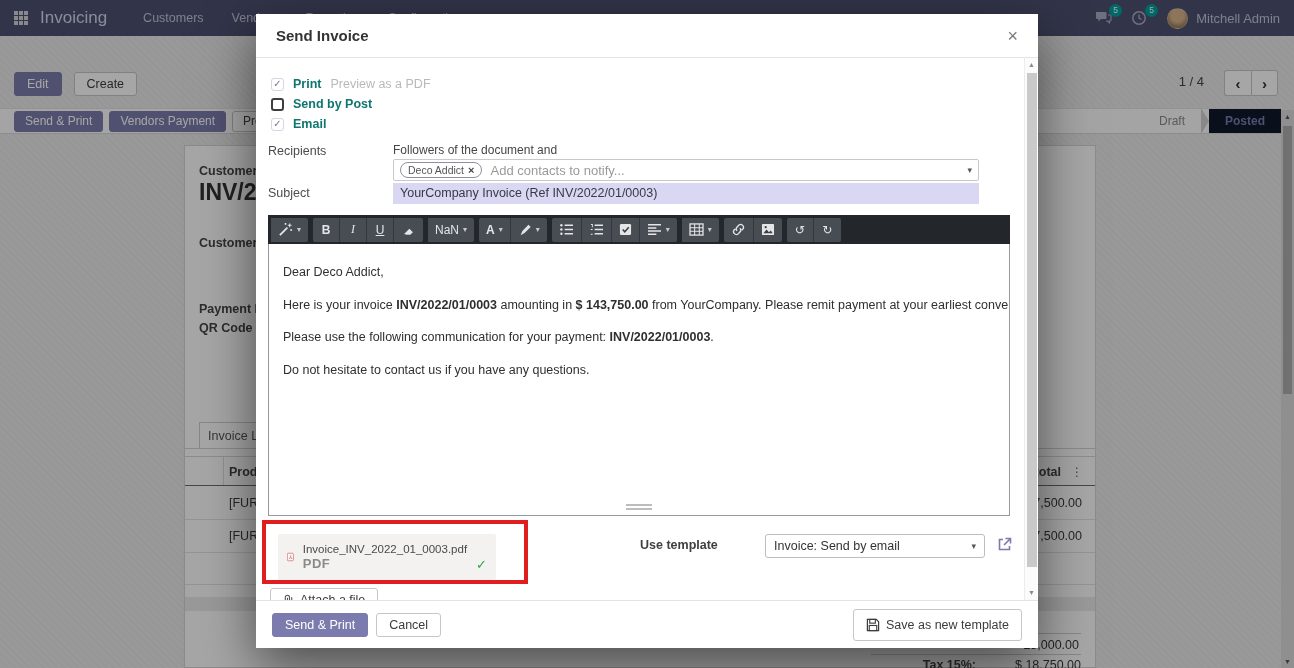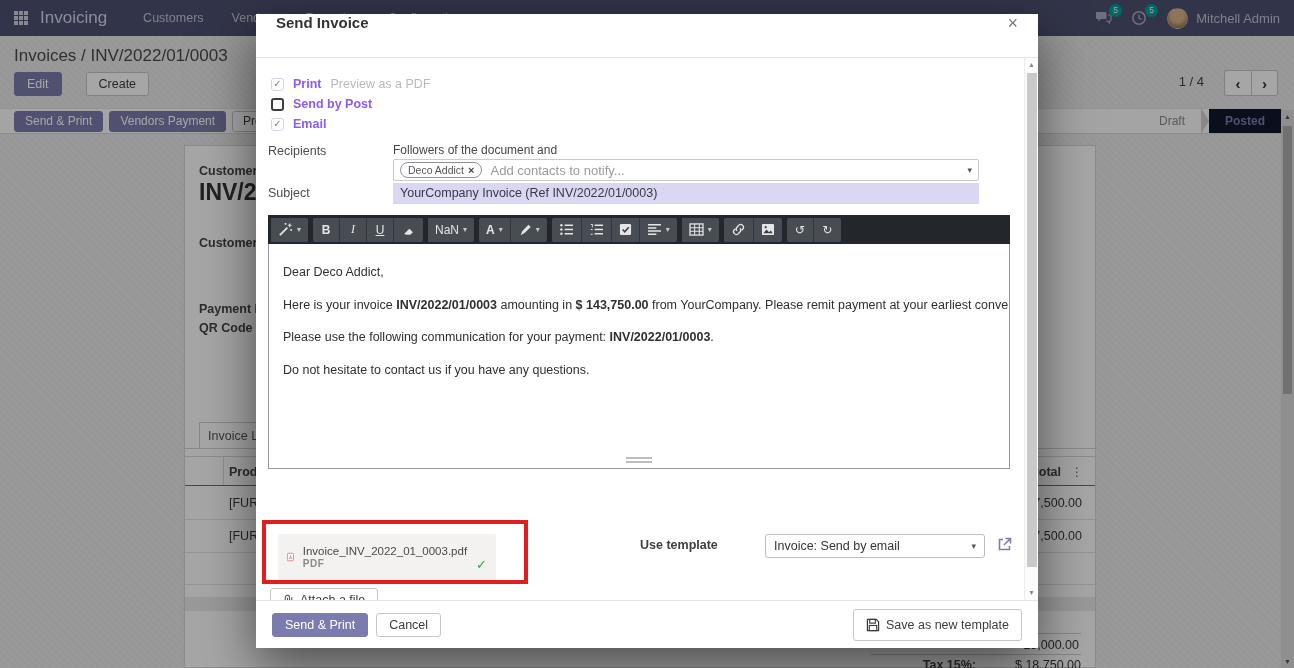--- a/index.html
+++ b/index.html
@@ -29,21 +29,21 @@
   .nav-right{margin-left:auto;display:flex;align-items:center;gap:18px;}
   .nav-ico{position:relative;width:18px;height:16px;}
   .nav-badge{position:absolute;top:-6px;right:-9px;background:var(--badge);color:#fff;
     font-size:8.5px;min-width:13px;height:13px;line-height:13px;text-align:center;border-radius:7px;padding:0 2px;}
   .avatar{width:21px;height:21px;border-radius:50%;
     background:radial-gradient(circle at 50% 35%,#d9b48c 0 40%,#9a7a58 75%,#5c4a38 100%);
     border:1px solid rgba(255,255,255,0.25);}
   .user-name{font-size:13px;}
   
   .breadcrumb{position:absolute;top:46px;left:14px;font-size:17px;color:#4a4a4a;cursor:pointer;}
-  .cp-buttons{position:absolute;top:72px;left:14px;display:flex;gap:24px;}
+  .cp-buttons{position:absolute;top:72px;left:14px;display:flex;gap:12px;}
   .btn{display:inline-flex;align-items:center;justify-content:center;gap:6px;
     border:1px solid #c6c6c6;background:#fff;color:#3c3c3c;border-radius:3px;
     font-size:12.5px;padding:4px 12px;cursor:pointer;white-space:nowrap;}
   .btn.primary{background:var(--accent);border-color:var(--accent);color:#fff;}
   .pager{position:absolute;top:74px;right:90px;font-size:13px;color:#444;margin-left:32px;}
   .pager-btns{position:absolute;top:70px;right:16px;display:flex;}
   .pager-btn{width:27px;height:26px;background:#fff;border:1px solid #c6c6c6;
     display:flex;align-items:center;justify-content:center;font-size:15px;font-weight:bold;color:#333;cursor:pointer;}
   .pager-btn:first-child{border-right:none;border-radius:3px 0 0 3px;}
   .pager-btn:last-child{border-radius:0 3px 3px 0;}
@@ -80,33 +80,33 @@
   .taxamount{right:14px;top:512px;font-size:12.5px;color:#3a3a3a;}
   
   .page-scroll{position:absolute;right:0;top:110px;bottom:0;width:13px;background:#dcdcdc;}
   .page-scroll .thumb{position:absolute;left:2px;top:16px;width:9px;height:268px;background:#aeaeae;cursor:pointer;}
   .page-scroll .arr{position:absolute;left:0;width:13px;text-align:center;font-size:7px;color:#555;}
   
   .backdrop{position:absolute;inset:0;background:rgba(0,0,0,0.35);z-index:40;}
   .modal{position:absolute;left:256px;top:14px;width:782px;height:634px;background:#fff;z-index:50;
     box-shadow:0 18px 50px rgba(0,0,0,0.55);}
   .m-header{position:absolute;top:0;left:0;right:0;height:44px;border-bottom:1px solid #e4e4e4;
-    display:flex;padding:0 20px;}
+    display:flex;align-items:center;padding:0 20px;}
   .m-title{font-size:15px;font-weight:bold;color:#333;}
   .m-close{margin-left:auto;font-size:18px;color:#777;cursor:pointer;line-height:1;}
   .m-body{position:absolute;top:44px;bottom:48px;left:0;right:0;overflow:hidden;}
   .m-body .abs{position:absolute;white-space:nowrap;}
   
   .opt-row{display:flex;align-items:center;gap:9px;height:16px;margin-bottom:4px;}
   .opts{position:absolute;left:15px;top:18px;}
   .cb{width:13px;height:13px;border-radius:3px;flex:0 0 13px;cursor:pointer;}
   .cb.unchecked{border:2px solid #3d3d3d;}
   .cb.checked{border:1px solid #d5d5e2;color:#74779c;font-size:10px;font-weight:bold;
     display:flex;align-items:center;justify-content:center;line-height:1;}
-  .opt-label{font-weight:bold;font-size:12.5px;color:#8b5cf6;cursor:pointer;text-align:right;}
+  .opt-label{font-weight:bold;font-size:12.5px;color:#0f766e;cursor:pointer;text-align:right;}
   .opt-hint{color:#b9b9b9;font-size:12.5px;}
   .m-label{font-size:12.5px;color:#4c4c4c;}
   .note{font-size:12px;color:#454545;}
   .tagbox{left:137px;top:101px;width:586px;height:22px;border:1px solid #c9c9c9;border-radius:2px;
     display:flex;align-items:center;padding:0 6px;gap:6px;cursor:text;}
   .tagpill{border:1px solid #8f8f9f;border-radius:10px;font-size:10.5px;color:#555;
     padding:0px 7px;display:flex;align-items:center;gap:4px;line-height:14px;}
   .tagpill .rm{font-weight:bold;cursor:pointer;font-size:11px;color:#444;}
   .contacts-input{border:none;outline:none;flex:1;font-size:13px;color:#333;font-family:inherit;background:transparent;}
   .contacts-input::placeholder{color:#9a9a9a;}
@@ -120,30 +120,30 @@
   .tbtn{height:24px;min-width:27px;padding:0 7px;background:#484d54;color:#e4e5e7;
     display:flex;align-items:center;justify-content:center;gap:4px;font-size:12px;
     border-right:1px solid #33373c;cursor:pointer;}
   .tgroup .tbtn:first-child{border-radius:2px 0 0 2px;}
   .tgroup .tbtn:last-child{border-right:none;border-radius:0 2px 2px 0;}
   .tbtn.b{font-weight:bold;}
   .tbtn.i{font-style:italic;font-family:"Liberation Serif","DejaVu Serif",serif;}
   .tbtn.u{text-decoration:underline;}
   .tcaret{font-size:8px;color:#c6c8cc;}
   .tbtn svg{display:block;}
-  .ed-content{height:225px;background:#fff;border:1px solid #95999d;border-top:none;
+  .ed-content{height:272px;background:#fff;border:1px solid #95999d;border-top:none;
     padding:4px 14px;overflow:hidden;position:relative;cursor:text;}
   .ed-content p{margin:17px 0;font-size:12.5px;color:#2f2f2f;line-height:1.25;}
   .resize-handle{position:absolute;left:50%;bottom:3px;width:26px;margin-left:-13px;cursor:ns-resize;}
   .resize-handle i{display:block;height:2px;background:#bdbdbd;margin:2px 0;}
   
   .chip{left:22px;top:476px;width:218px;height:46px;background:#f3f2f1;border-radius:2px;
     display:flex;align-items:center;gap:9px;padding:0 9px;cursor:pointer;}
   .chip-name{font-size:11.5px;color:#4a4a4a;}
-  .chip-badge{font-size:10px;font-weight:bold;color:#8a8a8a;letter-spacing:0.5px;margin-top:1px;}
+  .chip-badge{font-size:13px;font-weight:bold;color:#8a8a8a;letter-spacing:0.5px;margin-top:1px;}
   .chip-check{margin-left:auto;align-self:flex-end;margin-bottom:8px;color:var(--check-green);font-weight:bold;font-size:13px;}
   .hl-rect{left:6px;top:462px;width:266px;height:64px;border:4px solid var(--hl-red);z-index:6;pointer-events:none;}
   .attach-btn{left:14px;top:530px;height:24px;}
   .tpl-label{left:384px;top:480px;font-weight:bold;font-size:12.5px;color:#404040;}
   .tpl-select{left:509px;top:476px;width:220px;height:24px;border:1px solid #bdbdbd;border-radius:3px;
     background:#fff;display:flex;align-items:center;padding:0 8px;font-size:12.5px;color:#333;cursor:pointer;}
   .tpl-select .caret{margin-left:auto;font-size:9px;color:#555;}
   .ext-icon{left:740px;top:478px;cursor:pointer;}
   
   .m-scroll{position:absolute;right:1px;top:0;bottom:0;width:13px;background:#fbfbfb;border-left:1px solid #ececec;}
@@ -194,21 +194,20 @@
         </svg>
         <span class="nav-badge">5</span>
       </div>
       <div style="display:flex;align-items:center;gap:8px;">
         <div class="avatar"></div>
         <span class="user-name">Mitchell Admin</span>
       </div>
     </div>
   </div>
 
-  <div class="breadcrumb">Invoices / INV/2022/01/0003</div>
   <div class="cp-buttons">
     <button class="btn primary">Edit</button>
     <button class="btn">Create</button>
   </div>
   <div class="pager">1 / 4</div>
   <div class="pager-btns">
     <div class="pager-btn">
         <span>‹</span>
       </div>
     <div class="pager-btn">

